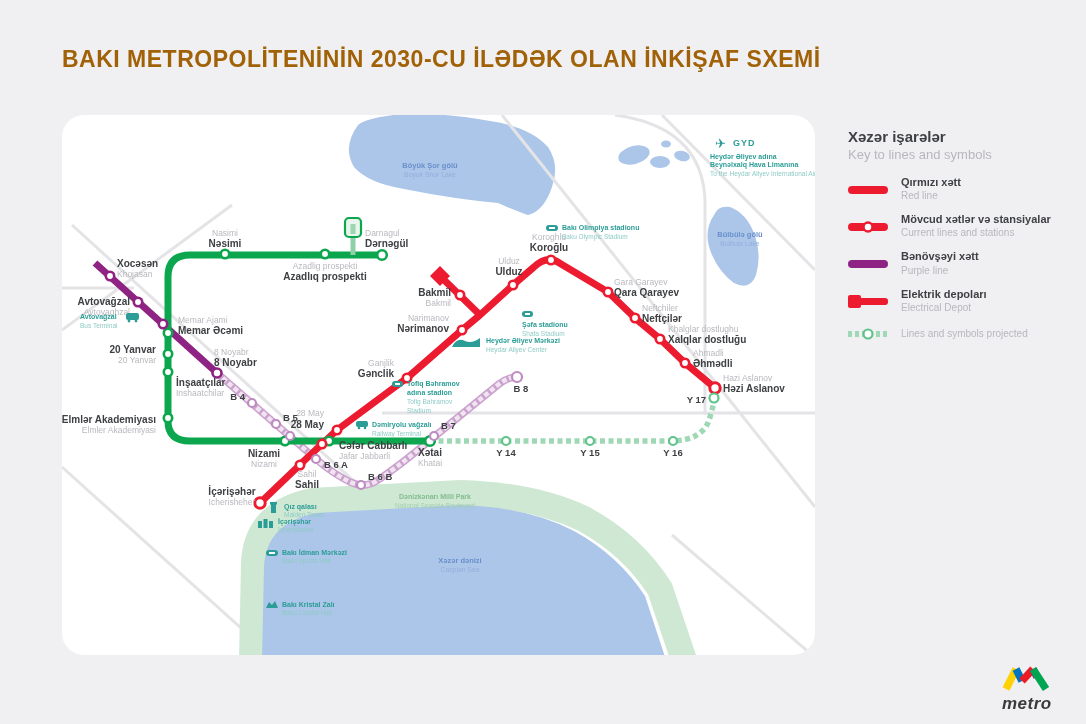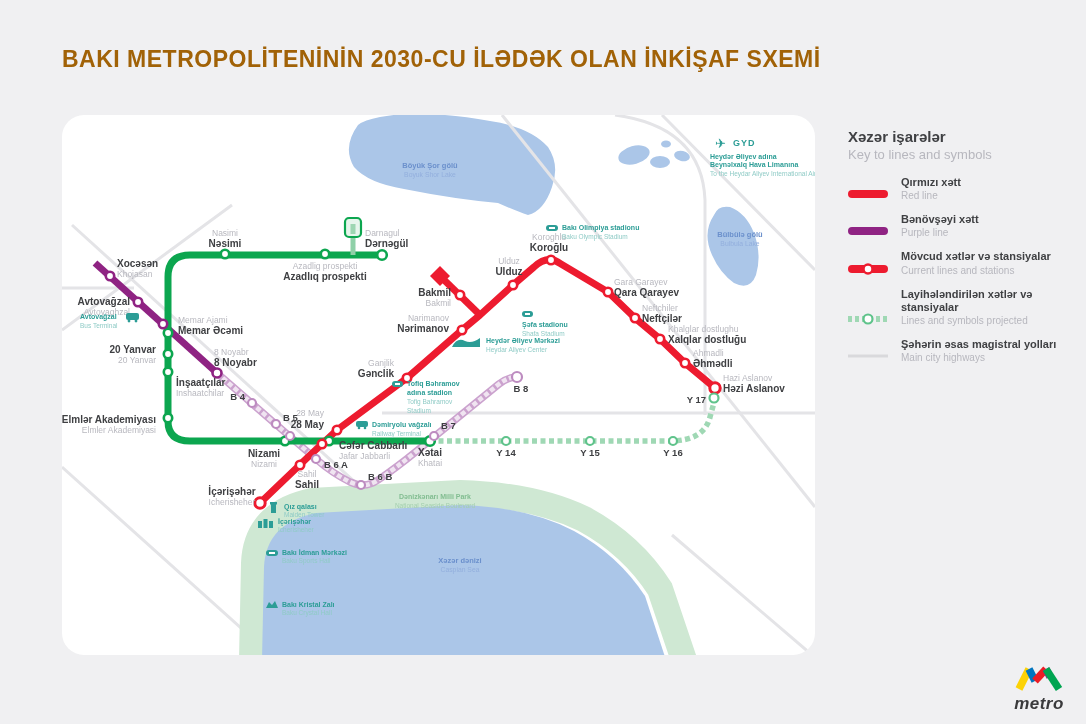--- a/index.html
+++ b/index.html
@@ -4,38 +4,38 @@
 <style>
   html,body{margin:0;padding:0}
   body{width:1086px;height:724px;background:#f0f0f2;font-family:"Liberation Sans",sans-serif;position:relative;overflow:hidden}
   .title{position:absolute;left:62px;top:46px;font-size:23px;font-weight:700;letter-spacing:.5px;color:#a16207}
   .card{position:absolute;left:62px;top:115px;width:753px;height:540px;background:#ffffff;border-radius:22px;overflow:hidden}
   .card svg{position:absolute;left:0;top:0}
   
   .legend{position:absolute;left:848px;top:128px;width:236px}
   .lg-title{font-size:15px;font-weight:700;color:#3f4043;margin:0 0 2px 0}
   .lg-sub{font-size:13px;color:#b7b7be;margin:0 0 14px 0}
-  .lg-item{display:flex;align-items:flex-end;margin-bottom:11px}
+  .lg-item{display:flex;align-items:center;margin-bottom:11px}
   .lg-swatch{width:40px;flex:0 0 40px;margin-right:13px;margin-top:1px}
   .lg-az{font-size:11px;font-weight:700;color:#3f4043;line-height:1.2}
   .lg-en{font-size:10px;color:#b7b7be;line-height:1.3}
   
   text{font-family:"Liberation Sans",sans-serif}
   .az{font-size:10px;font-weight:700;fill:#3f4043}
   .en{font-size:8.5px;fill:#b8b8bf}
   .by{font-size:9.5px;font-weight:700;fill:#3f4043}
   .lm{font-size:7px;font-weight:700;fill:#2c9d96}
   .lm2{font-size:6.5px;fill:#8fcbc6}
   .wt{font-size:7.5px;font-weight:700;fill:#6b90cc}
   .wt2{font-size:6.8px;fill:#93afdd}
   .pk{font-size:7px;font-weight:700;fill:#82bd91}
   .pk2{font-size:6.5px;fill:#a3cfae}
   .mid{text-anchor:middle}.enda{text-anchor:end}
   
-  .logo{position:absolute;left:1002px;top:660px;width:74px;text-align:center}
+  .logo{position:absolute;left:1002px;top:660px;width:74px;}
   .logo-word{font-size:17px;font-weight:700;font-style:italic;color:#3a3a3c;letter-spacing:.5px;margin-top:-2px}
 </style>
 </head>
 <body>
 
 <div class="title">BAKI METROPOLİTENİNİN 2030-CU İLƏDƏK OLAN İNKİŞAF SXEMİ</div>
 
 <div class="card">
 <svg width="753" height="540" viewBox="0 0 753 540">
 
@@ -366,58 +366,58 @@
   <div class="lg-title">Xəzər işarələr</div>
   <div class="lg-sub">Key to lines and symbols</div>
 
   <div class="lg-item">
     <svg class="lg-swatch" width="40" height="16">
         <rect x="0" y="4" width="40" height="8" rx="4" fill="#ed1b2f"></rect>
       </svg>
     <div>
         <div class="lg-az">Qırmızı xətt</div>
         <div class="lg-en">Red line</div>
-      </div>
-  </div>
-  <div class="lg-item">
-    <svg class="lg-swatch" width="40" height="16">
-        <rect x="0" y="4" width="40" height="8" rx="4" fill="#8f2383"></rect>
-      </svg>
-    <div>
-        <div class="lg-az">Bənövşəyi xətt</div>
-        <div class="lg-en">Purple line</div>
       </div>
   </div>
   <div class="lg-item">
     <svg class="lg-swatch" width="40" height="16">
         <rect x="0" y="4" width="40" height="8" rx="4" fill="#ed1b2f"></rect>
         <circle cx="20" cy="8" r="4.5" fill="#fff" stroke="#ed1b2f" stroke-width="2.5"></circle>
       </svg>
     <div>
         <div class="lg-az">Mövcud xətlər və stansiyalar</div>
         <div class="lg-en">Current lines and stations</div>
       </div>
   </div>
   <div class="lg-item">
     <svg class="lg-swatch" width="40" height="16">
+        <rect x="0" y="4" width="40" height="8" rx="4" fill="#8f2383"></rect>
+      </svg>
+    <div>
+        <div class="lg-az">Bənövşəyi xətt</div>
+        <div class="lg-en">Purple line</div>
+      </div>
+  </div>
+  <div class="lg-item">
+    <svg class="lg-swatch" width="40" height="16">
+        <rect x="0" y="5" width="40" height="7" rx="3" fill="#ed1b2f"></rect>
+        <rect x="0" y="2" width="13" height="13" rx="2" fill="#ed1b2f"></rect>
+      </svg>
+    <div>
+        <div class="lg-az">Elektrik depoları</div>
+        <div class="lg-en">Electrical Depot</div>
+      </div>
+  </div>
+  <div class="lg-item">
+    <svg class="lg-swatch" width="40" height="16">
         <line x1="0" y1="8" x2="40" y2="8" stroke="#9fd8b4" stroke-width="6" stroke-dasharray="4 3"></line>
         <circle cx="20" cy="8" r="4.5" fill="#fff" stroke="#5fc38b" stroke-width="2.2"></circle>
       </svg>
     <div>
-        <div class="lg-az">Layihələndirilən xətlər və stansiyalar</div>
         <div class="lg-en">Lines and symbols projected</div>
-      </div>
-  </div>
-  <div class="lg-item">
-    <svg class="lg-swatch" width="40" height="16">
-        <line x1="0" y1="8" x2="40" y2="8" stroke="#d9d9dc" stroke-width="3"></line>
-      </svg>
-    <div>
-        <div class="lg-az">Şəhərin əsas magistral yolları</div>
-        <div class="lg-en">Main city highways</div>
       </div>
   </div>
 </div>
 
 <div class="logo">
   <svg width="48" height="32" viewBox="0 0 48 32">
     <line x1="4" y1="29" x2="14" y2="9" stroke="#fcd205" stroke-width="7.5"></line>
     <line x1="14" y1="9" x2="20" y2="21" stroke="#0075bf" stroke-width="7.5"></line>
     <line x1="20" y1="21" x2="31" y2="9" stroke="#ec1c24" stroke-width="7.5"></line>
     <line x1="31" y1="9" x2="35" y2="17" stroke="#92278f" stroke-width="7.5"></line>

